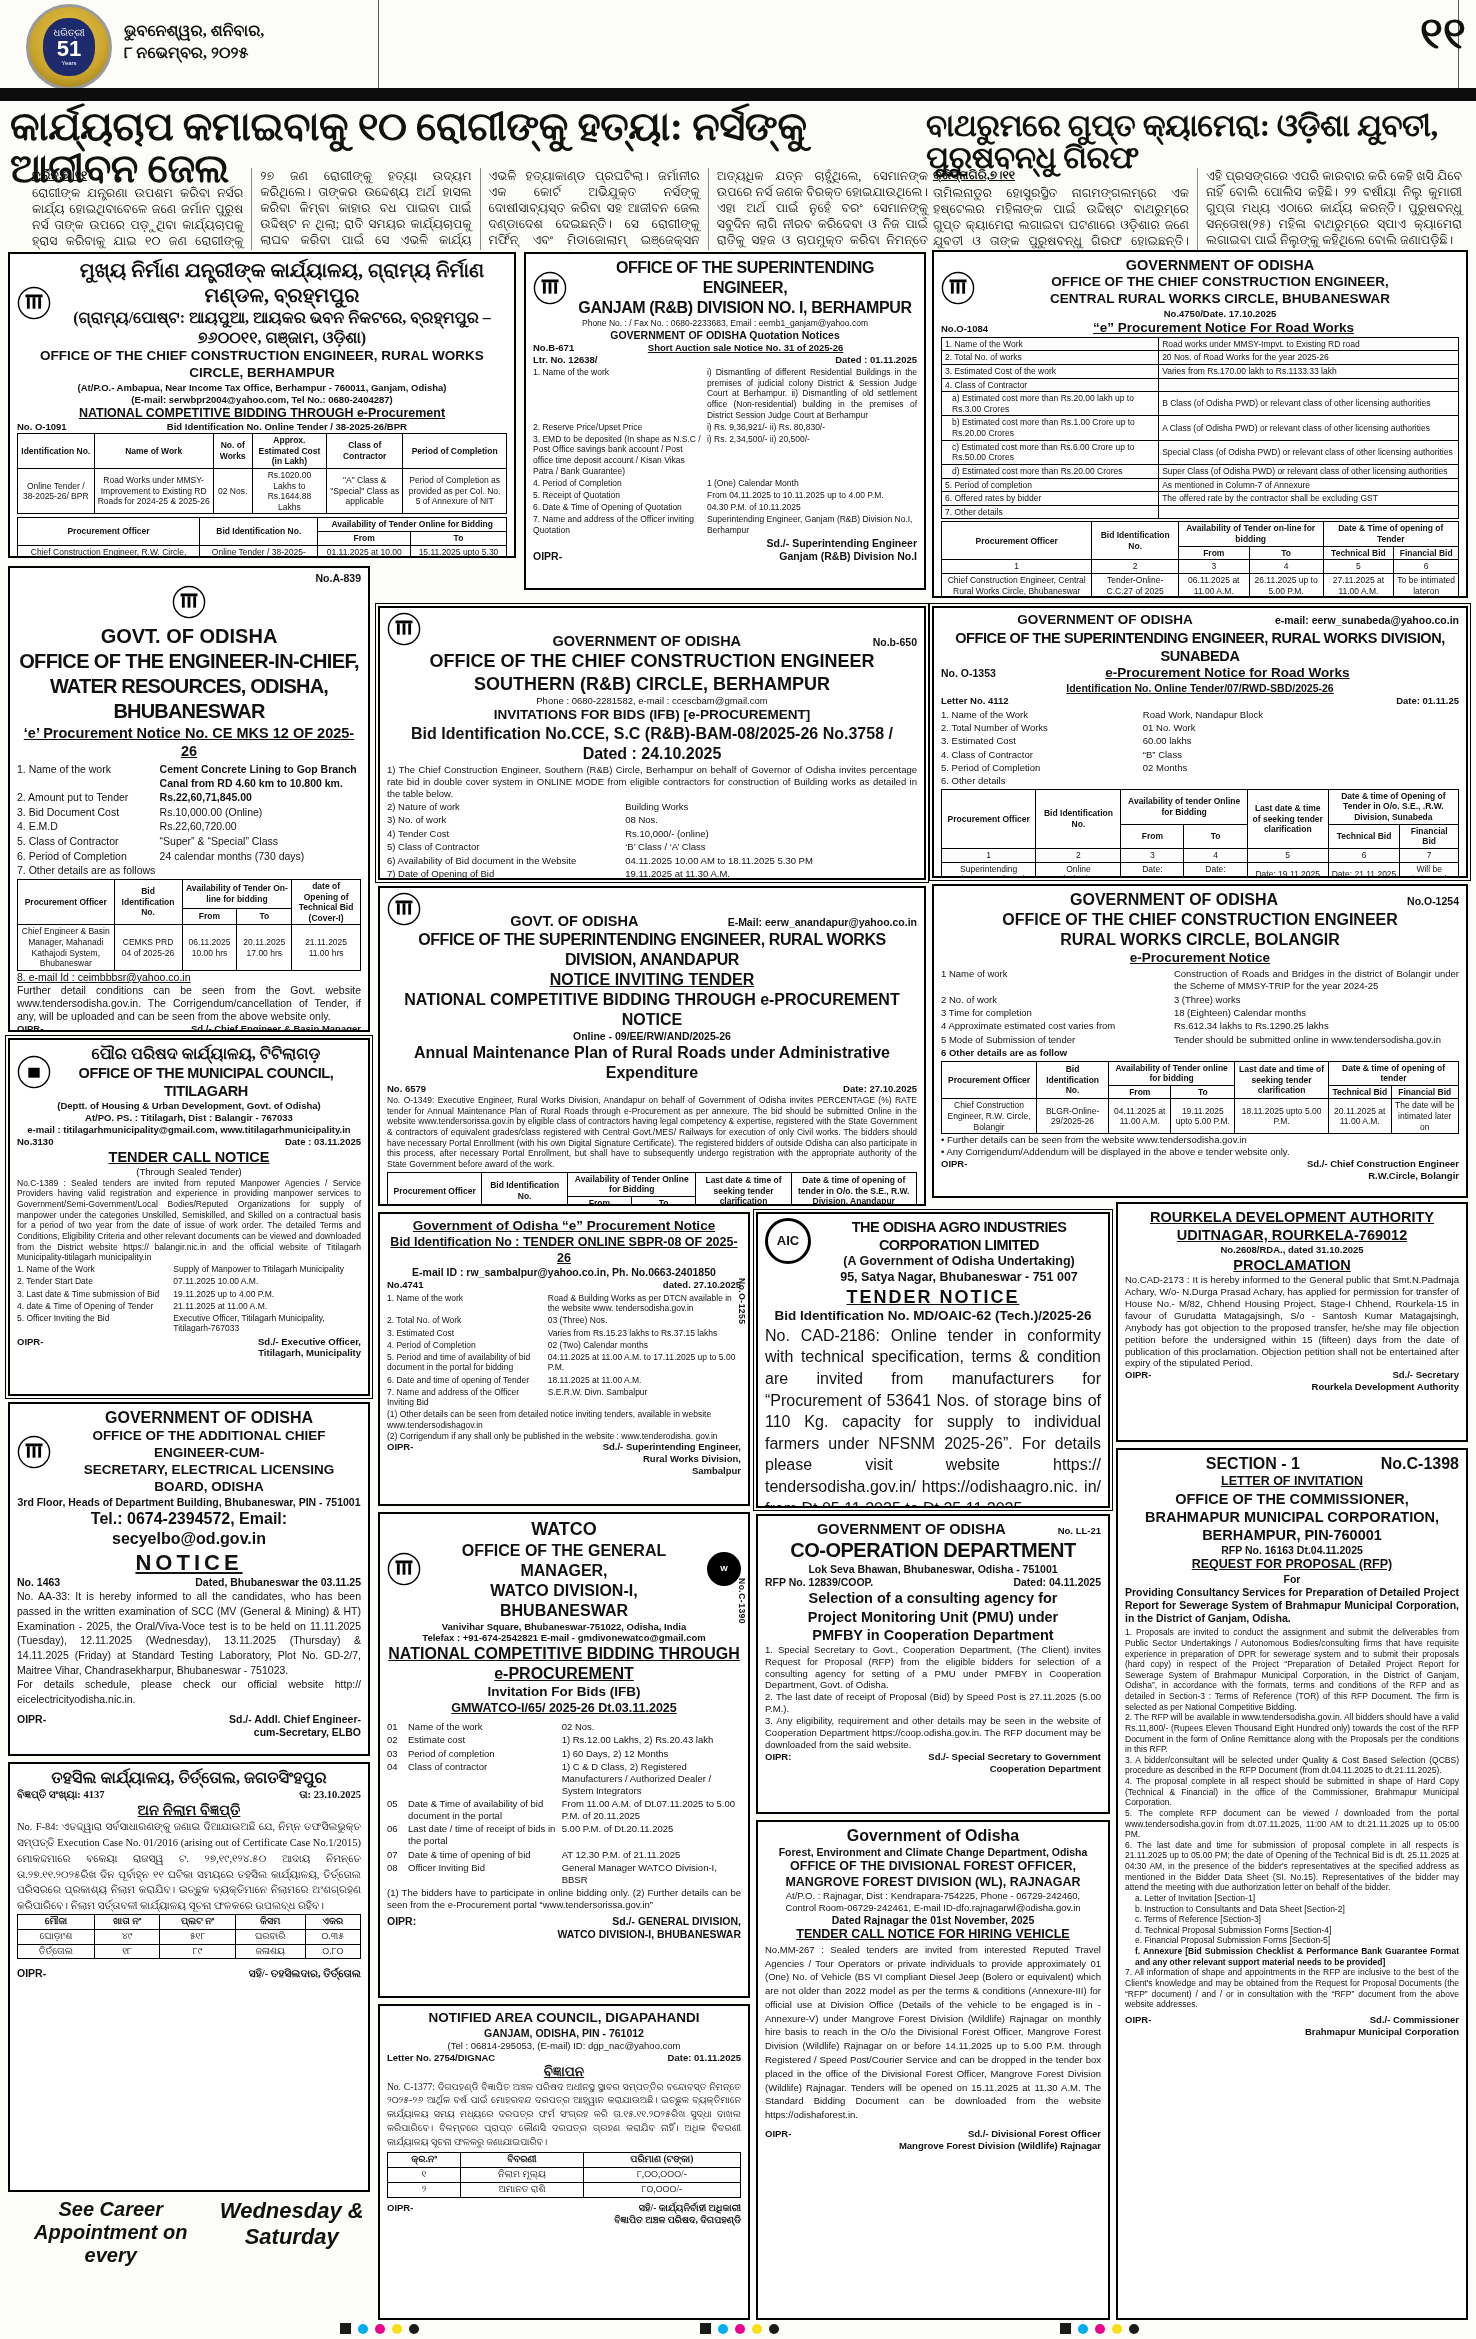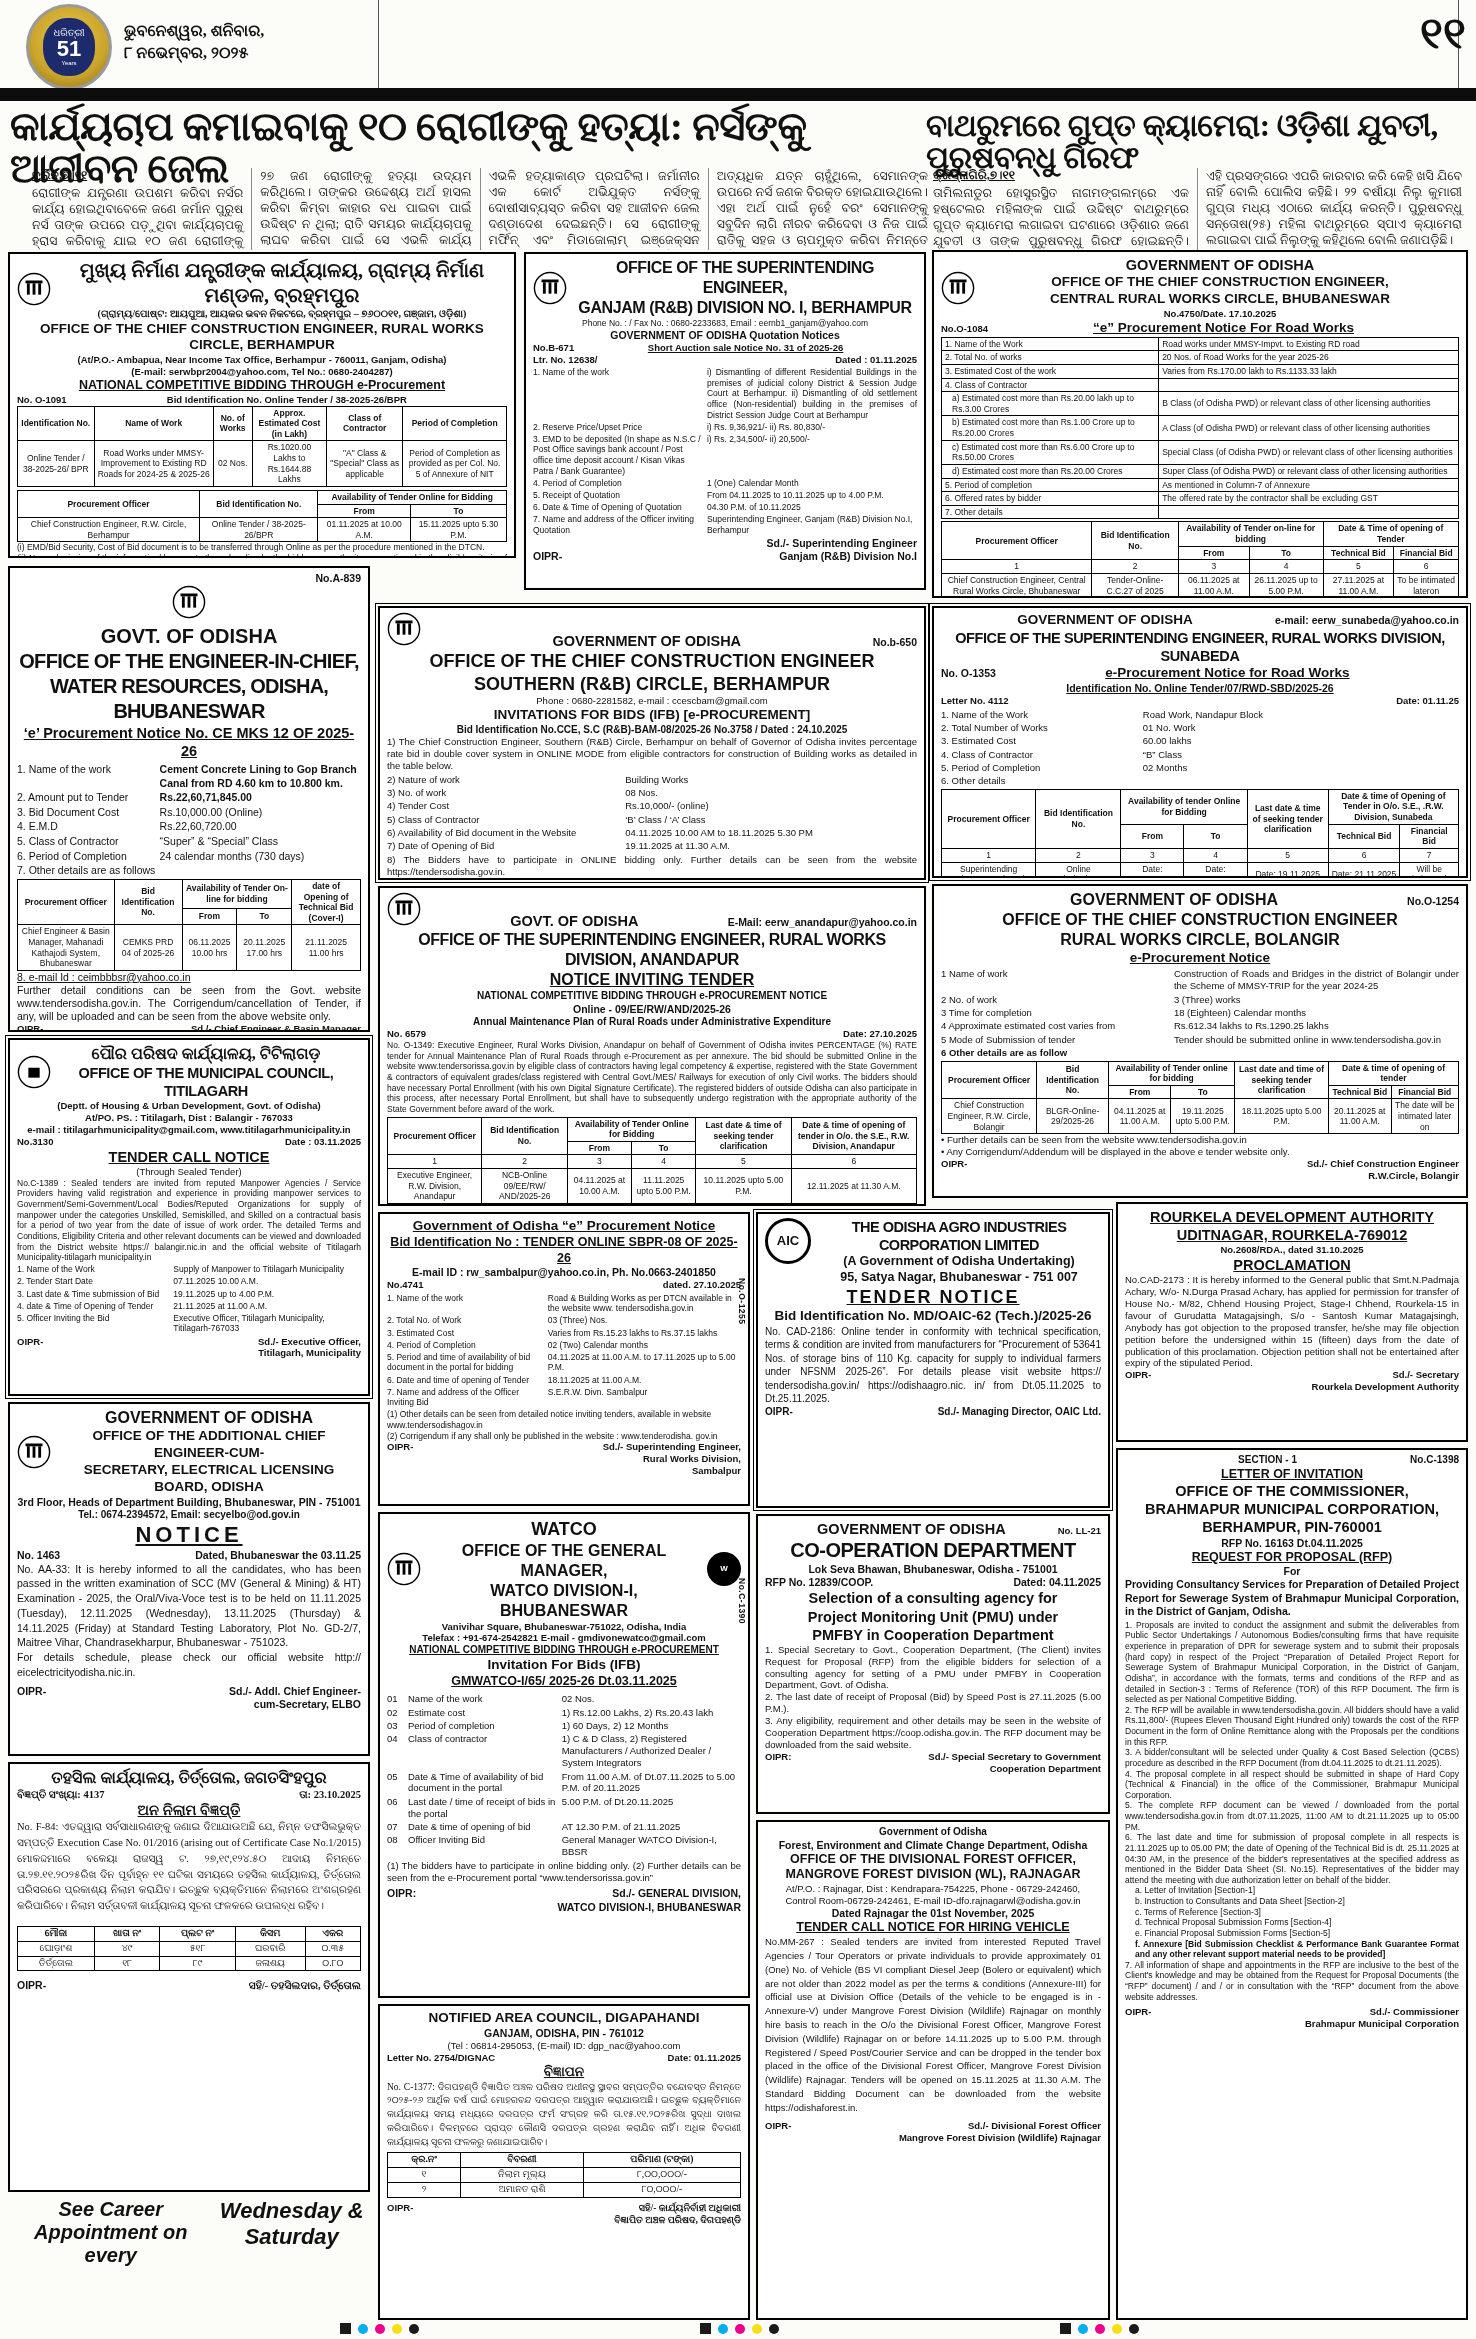--- a/index.html
+++ b/index.html
@@ -1,21 +1,21 @@
 <!DOCTYPE html>
 <html><head>
 <meta charset="utf-8">
 <style>
   html,body{margin:0;padding:0;background:#d8d8d2;}
   #page{position:relative;width:1476px;height:2339px;background:#fcfcf8;color:#111;
         font-family:"Liberation Sans",sans-serif;overflow:hidden;}
   .odia{font-family:"Liberation Serif",serif;}
   .box{position:absolute;border:2px solid #000;background:#fff;padding:4px 7px;box-sizing:border-box;overflow:hidden;line-height:1.25;}
   .dbl{outline:1px solid #000;outline-offset:2px;}
-  .c{text-align:center}.r{text-align:right}.b{font-weight:700}.u{text-decoration:underline}.i{font-style:italic}.j{text-align:justify}.f8{font-size:8.5px}.f9{font-size:9.5px}.f10{font-size:10.5px}.f11{font-size:10px}
+  .c{text-align:center}.r{text-align:right}.b{font-weight:700}.u{text-decoration:underline}.i{font-style:italic}.j{text-align:justify}.f8{font-size:8.5px}.f9{font-size:9.5px}.f10{font-size:10.5px}.f11{font-size:16px}
   .f12{font-size:12.5px}.f13{font-size:13.5px}.f14{font-size:14.5px}.f16{font-size:16px}.f18{font-size:18px}
   .f20{font-size:20px}.f22{font-size:22px}
   .row{display:flex;justify-content:space-between;align-items:baseline;gap:6px;}
   .kv{display:flex;gap:5px;margin:1.5px 0;}
   .kv .k{flex:0 0 44%}.kv .v{flex:1}
   .t{border-collapse:collapse;width:100%;}
   .t td,.t th{border:1px solid #000;padding:1px 3px;text-align:center;vertical-align:middle;font-weight:400;}
   .t th{font-weight:700;}
   .sig{font-weight:700;text-align:right;}
   .blackbar{position:absolute;left:0;width:1476px;height:13px;background:#0d0d0d;}
@@ -944,21 +944,21 @@
   </div>
 
   <div class="box" style="left:8px;top:1762px;width:362px;height:430px">
     <div class="odia b c f16">ତହସିଲ କାର୍ଯ୍ୟାଳୟ, ତିର୍ତ୍ତୋଲ, ଜଗତସିଂହପୁର</div>
     <div class="row odia f10 b">
         <span>ବିଜ୍ଞପ୍ତି ସଂଖ୍ୟା: 4137</span>
         <span>ତା: 23.10.2025</span>
       </div>
     <div class="odia b c u f14">ଅନ ନିଲାମ ବିଜ୍ଞପ୍ତି</div>
     <div class="odia f10 j" style="line-height:1.5">No. F-84: ଏତଦ୍ଦ୍ୱାରା ସର୍ବସାଧାରଣଙ୍କୁ ଜଣାଇ ଦିଆଯାଉଅଛି ଯେ, ନିମ୍ନ ତଫସିଲଭୁକ୍ତ ସମ୍ପତ୍ତି Execution Case No. 01/2016 (arising out of Certificate Case No.1/2015) ମୋକଦ୍ଦମାରେ ବକେୟା ରାଜସ୍ୱ ଟ. ୨୭,୧୯,୧୨୪.୫୦ ଆଦାୟ ନିମନ୍ତେ ତା.୨୭.୧୧.୨୦୨୫ରିଖ ଦିନ ପୂର୍ବାହ୍ନ ୧୧ ଘଟିକା ସମୟରେ ତହସିଲ କାର୍ଯ୍ୟାଳୟ, ତିର୍ତ୍ତୋଲ ପରିସରରେ ପ୍ରକାଶ୍ୟ ନିଲାମ କରାଯିବ। ଇଚ୍ଛୁକ ବ୍ୟକ୍ତିମାନେ ନିଲାମରେ ଅଂଶଗ୍ରହଣ କରିପାରିବେ। ନିଲାମ ସର୍ତ୍ତାବଳୀ କାର୍ଯ୍ୟାଳୟ ସୂଚନା ଫଳକରେ ଉପଲବ୍ଧ ରହିବ।</div>
-    <table class="t odia f9" style="margin-top:12px">
+    <table class="t odia f9" style="margin-top:0">
       <tbody>
           <tr>
             <th>ମୌଜା</th>
             <th>ଖାତା ନଂ</th>
             <th>ପ୍ଲଟ ନଂ</th>
             <th>କିସମ</th>
             <th>ଏକର</th>
           </tr>
       <tr>
             <td>ଘୋଡ଼ାଂଶ</td>

